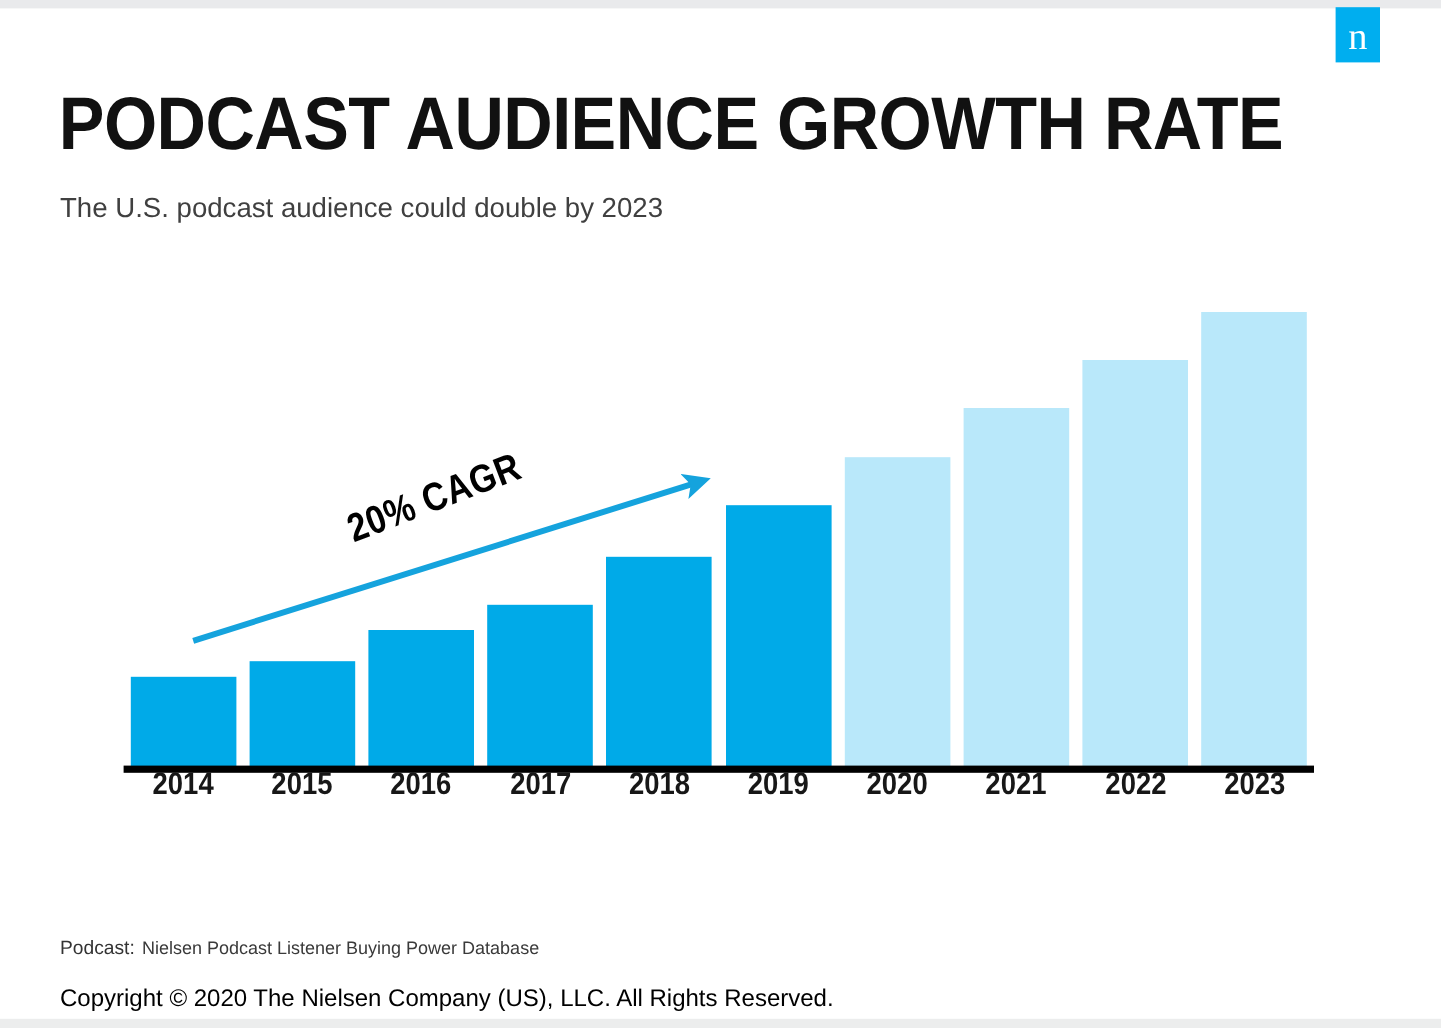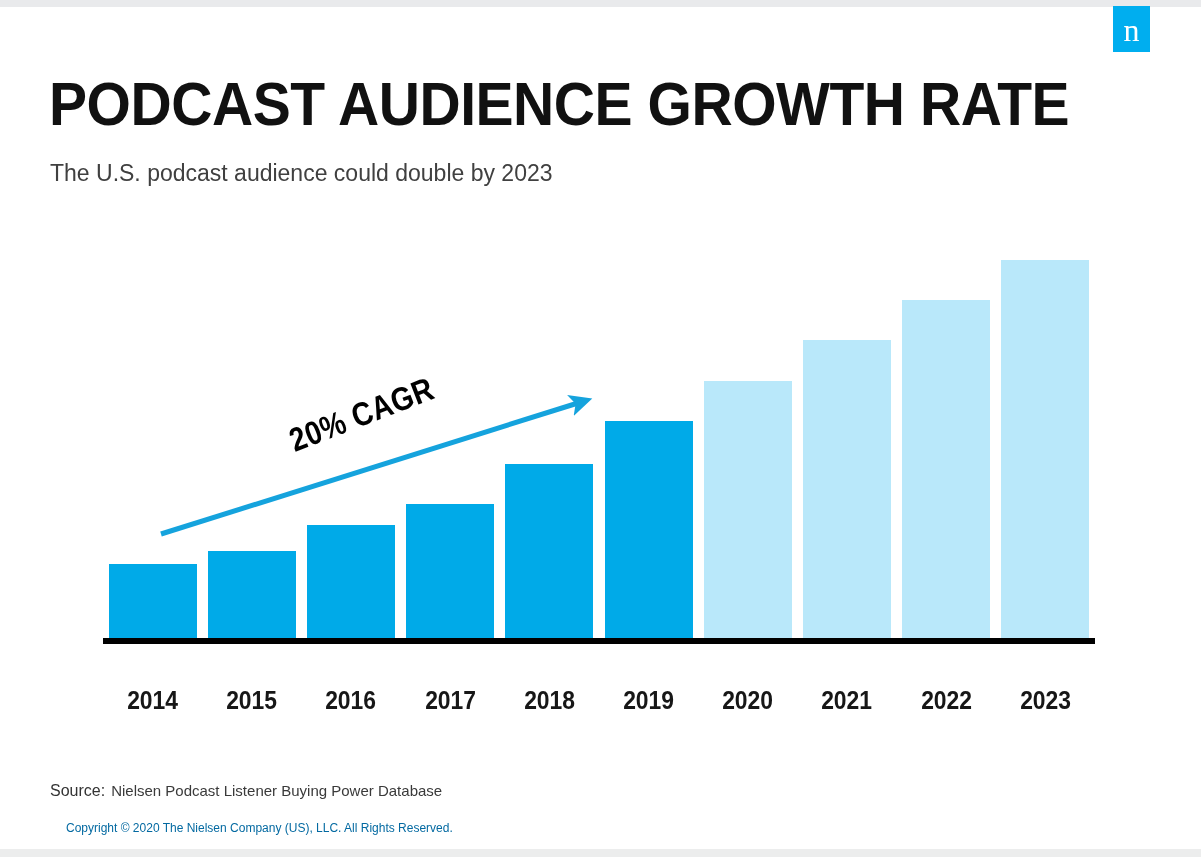--- a/index.html
+++ b/index.html
@@ -100,21 +100,21 @@
     position: absolute;
     left: 103px;
     top: 638px;
     width: 992px;
     height: 6px;
     background: #000000;
   }
   .tick-labels {
     position: absolute;
     left: 103px;
-    top: 685px;
+    top: 638px;
     width: 992px;
     height: 40px;
   }
   .tick {
     position: absolute;
     top: 0;
     font-family: "Liberation Sans Narrow", "Liberation Sans", sans-serif;
     font-size: 26px;
     font-weight: 700;
     color: #171717;
@@ -152,23 +152,23 @@
     white-space: nowrap;
   }
   .source-label { color: #333333; }
   .source-text {
     font-size: 15px;
     color: #3a3a3a;
     margin-left: 6px;
   }
   .copyright {
     position: absolute;
-    left: 66px; top: 821px;
-    font-size: 12px;
-    color: #0369a1;
+    left: 50px; top: 821px;
+    font-size: 20px;
+    color: #000000;
     white-space: nowrap;
   }
 </style>
 </head>
 <body>
 
 <div class="strip-top"></div>
 
 <div class="logo" style="background: rgb(0, 174, 239);">
   <span class="logo-glyph">n</span>
@@ -212,18 +212,18 @@
         <path d="M0,0 L4.6,2.2 L0,4.4 L1.1,2.2 Z" id="arrowhead-path" fill="#15a3dd"></path>
       </marker>
     </defs>
     <line id="cagr-line" x1="161" y1="534" x2="578" y2="403" stroke-width="5" marker-end="url(#arrowhead)" stroke="#15a3dd"></line>
   </svg>
 
   <div class="cagr-label">20% CAGR</div>
 </div>
 
 <div class="source">
-  <span class="source-label">Source:</span><span class="source-text">Nielsen Podcast Listener Buying Power Database</span>
+  <span class="source-label">Podcast:</span><span class="source-text">Nielsen Podcast Listener Buying Power Database</span>
 </div>
 
 <div class="copyright">Copyright © 2020 The Nielsen Company (US), LLC. All Rights Reserved.</div>
 
 <div class="strip-bottom"></div>
 
 </body></html>

